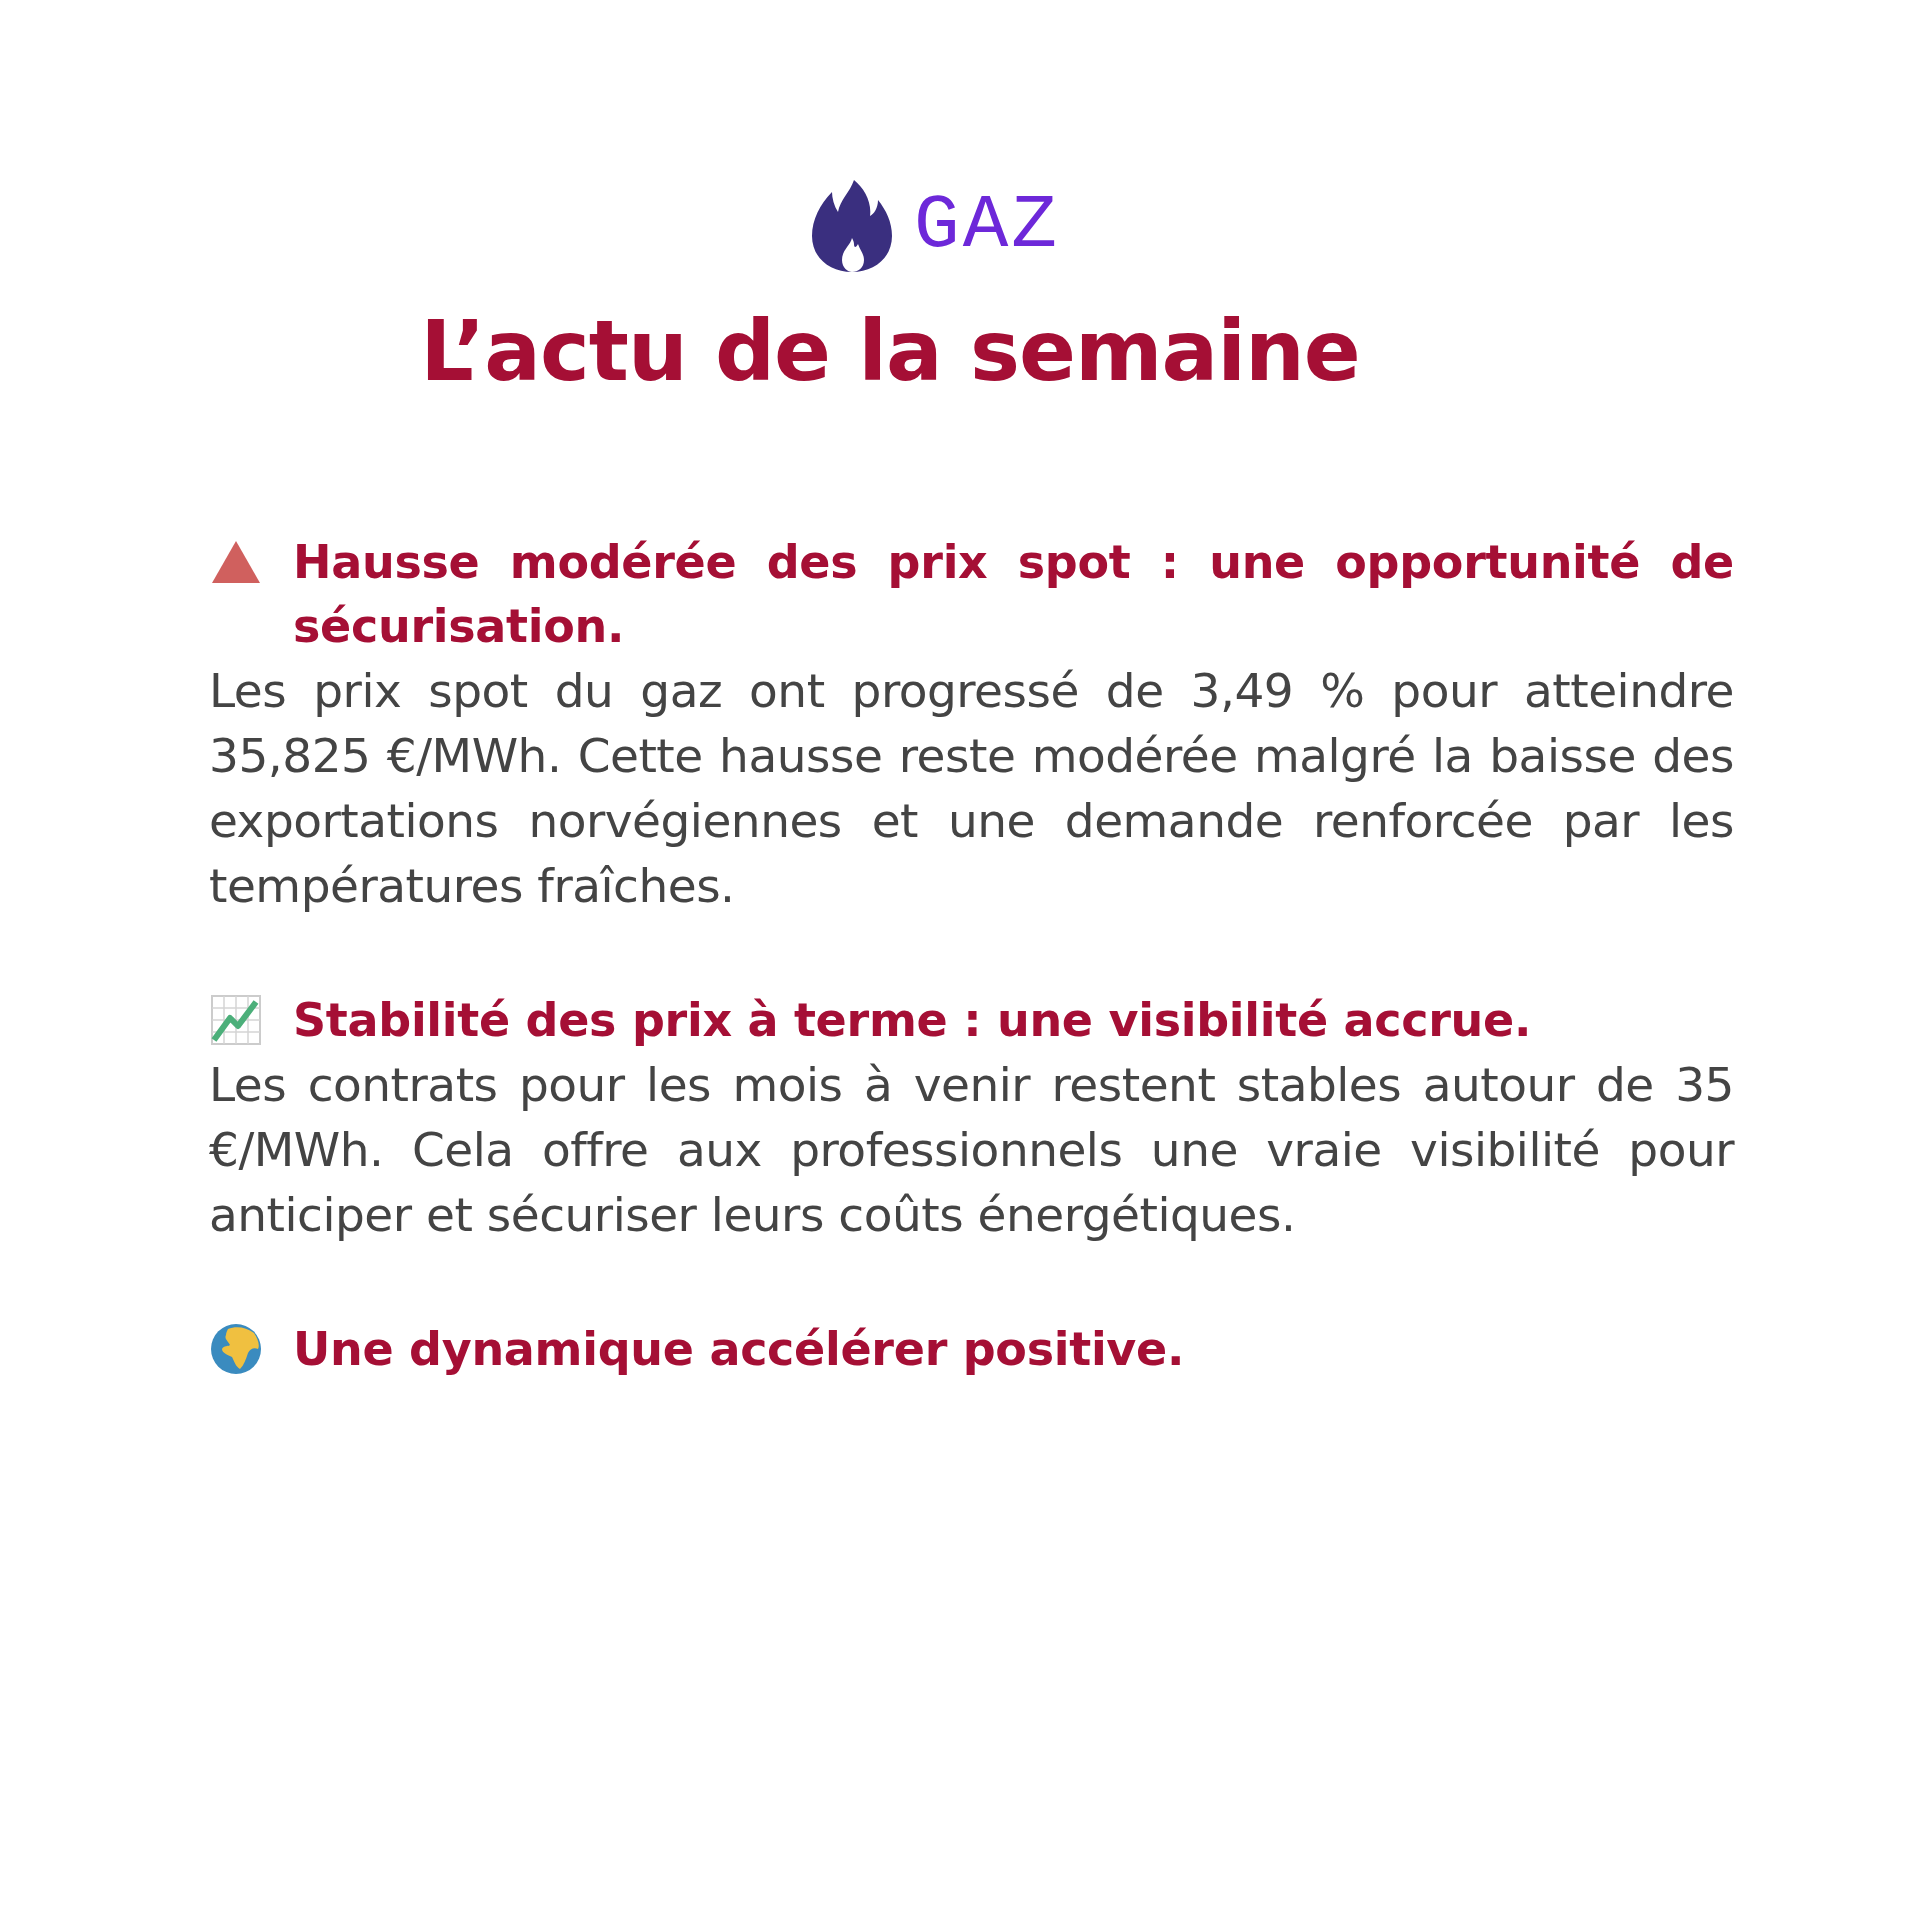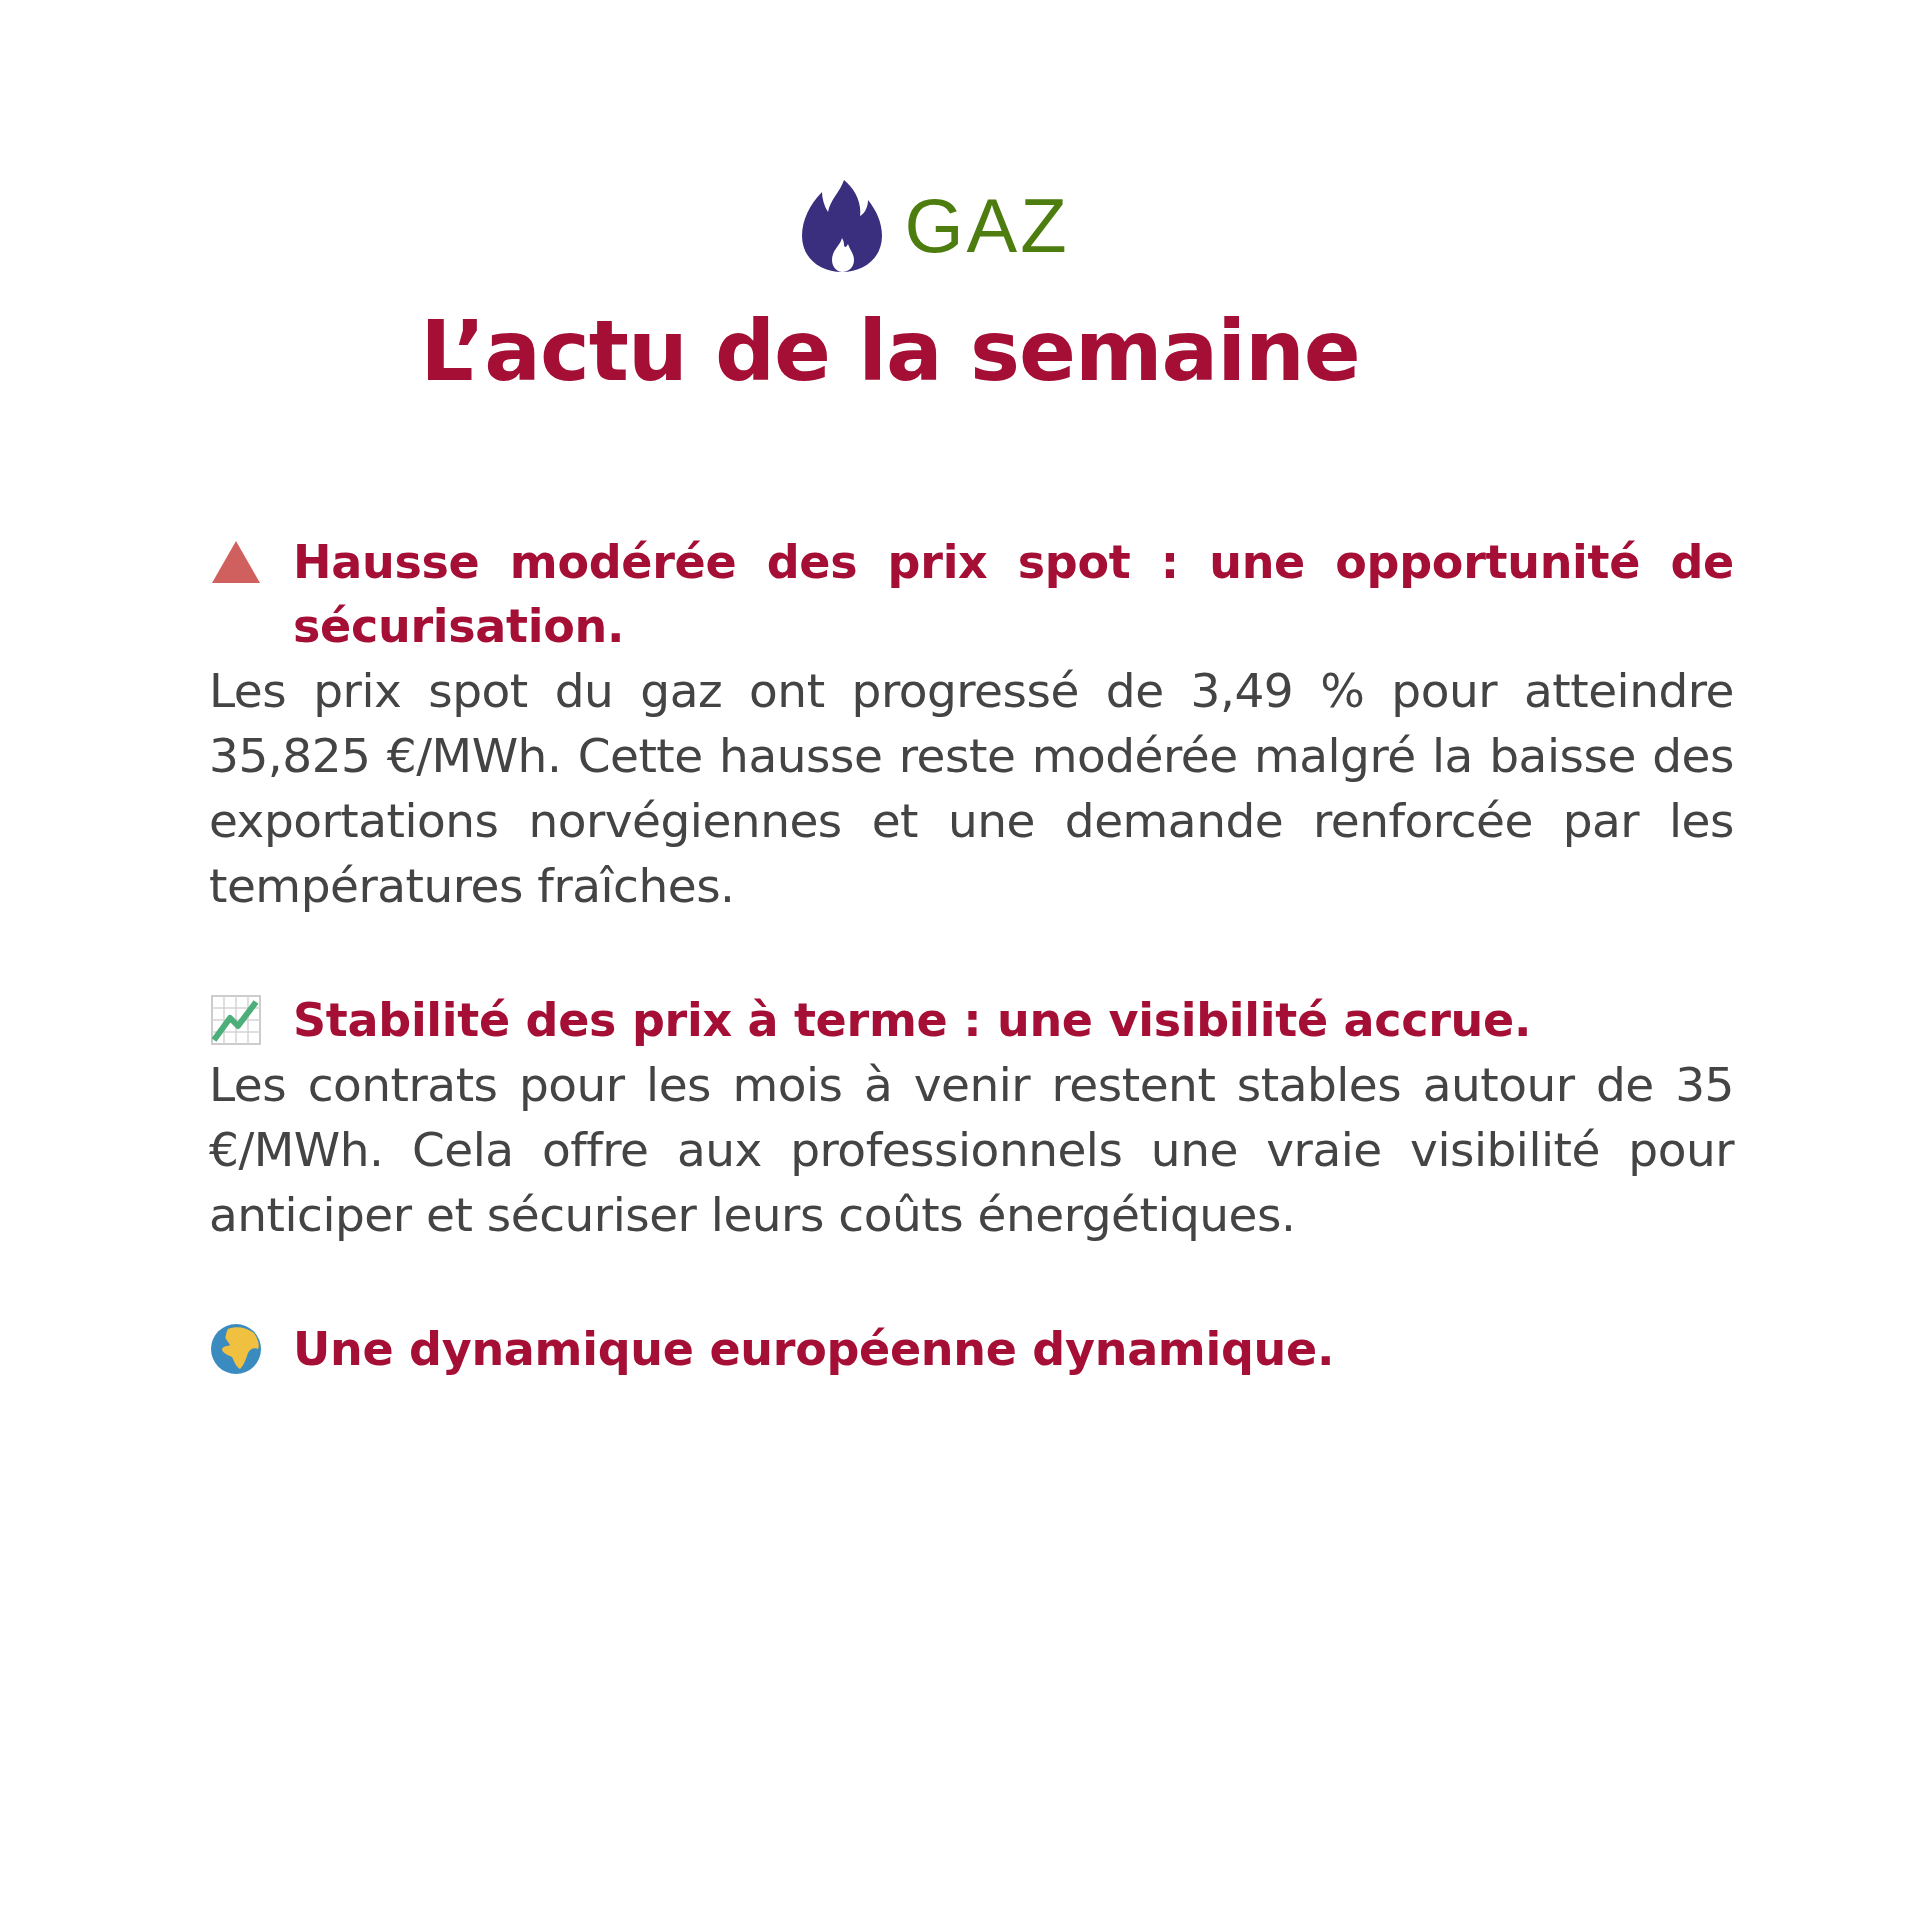--- a/index.html
+++ b/index.html
@@ -23,24 +23,24 @@
       justify-content: center;
       align-items: center;
     }
     .flame {
       width: 84px;
       height: 96px;
       margin-right: 20px;
       margin-left: -50px;
     }
     .gaz-label {
-      font-family: Liberation Sans, sans-serif;
+      font-family: Liberation Mono, monospace;
       font-weight: 300;
       font-size: 76px;
-      color: #4d7c0f;
+      color: #6d28d9;
       letter-spacing: 3px;
       line-height: 1;
     }
     .title {
       position: absolute;
       left: 0;
       top: 305px;
       width: 1780px;
       text-align: center;
       font-family: "DejaVu Sans", sans-serif;
@@ -132,17 +132,17 @@
   </div>
 
   <div class="section">
     <div class="heading">
       <span class="icon">
         <svg width="52" height="52" viewBox="0 0 52 52">
           <circle cx="26" cy="26" r="25" fill="#3a8bbf"></circle>
           <path fill="#f0c040" d="M18 6 C26 3 36 4 44 10 C48 16 50 22 48 26 C44 24 40 26 38 30 C36 36 34 42 30 46 C26 44 24 38 22 34 C18 32 12 30 12 26 C14 22 18 24 20 22 C18 18 14 16 16 12 C16 10 17 8 18 6 Z"></path>
         </svg>
       </span>
-      <span class="text">Une dynamique européenne dynamique.</span>
+      <span class="text">Une dynamique accélérer positive.</span>
     </div>
   </div>
 
 </div>
 
 </body></html>

